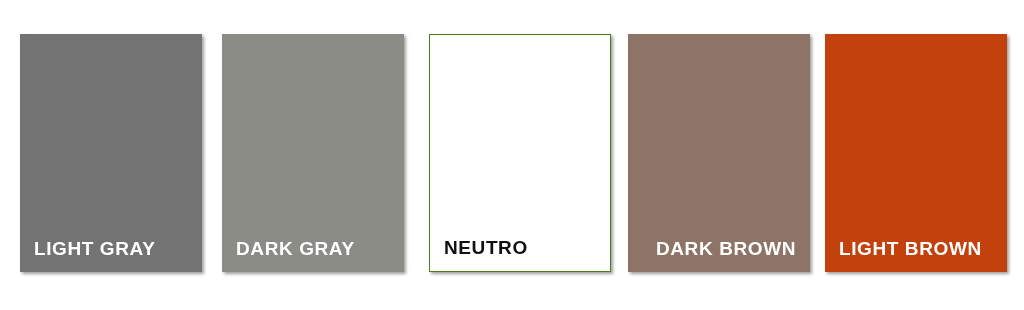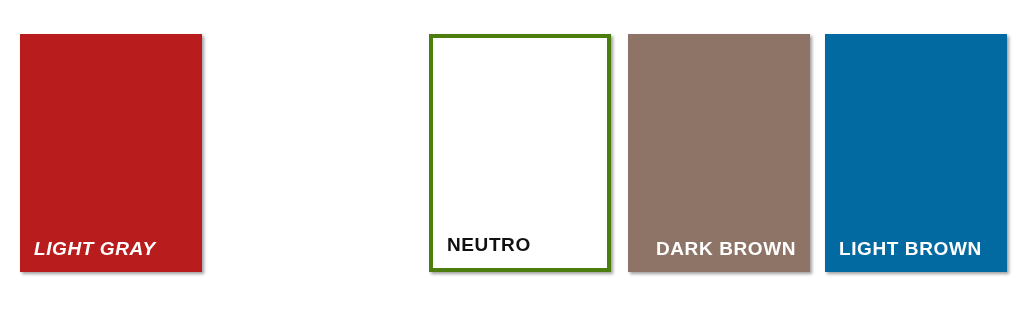--- a/index.html
+++ b/index.html
@@ -30,21 +30,21 @@
     box-sizing: border-box;
     display: flex;
     align-items: flex-end;
     justify-content: flex-start;
     
     box-shadow: 2px 2px 3px rgba(0, 0, 0, 0.38);
   }
 
   
   .swatch.is-outlined {
-    border: 4px solid #4d7c0f;
+    border: 1px solid #4d7c0f;
   }
 
   .swatch-label {
     display: block;
     padding: 0 0 14px 14px;
     font-family: "Liberation Sans", sans-serif;
     font-size: 19px;
     font-weight: bold;
     letter-spacing: 0.6px;
     line-height: 1;
@@ -56,30 +56,33 @@
   .pos-1 { left: 222px; }
   .pos-2 { left: 429px; }
   .pos-3 { left: 628px; }
   .pos-4 { left: 825px; }
 </style>
 </head>
 <body style="background-color: rgb(255, 255, 255);">
 
 <div class="swatch-board">
 
-  <div class="swatch pos-0" style="background-color: #b91c1c; font-style: italic;">
+  <div class="swatch pos-0" style="background-color: #737373;">
     <span class="swatch-label" style="color: rgb(255, 255, 255);">LIGHT GRAY</span>
   </div>
 
+  <div class="swatch pos-1" style="background-color: rgb(139, 140, 133);">
+    <span class="swatch-label" style="color: rgb(255, 255, 255);">DARK GRAY</span>
+  </div>
 
   <div class="swatch pos-2 is-outlined" style="background-color: rgb(255, 255, 255);">
     <span class="swatch-label" style="color: rgb(17, 17, 17);">NEUTRO</span>
   </div>
 
   <div class="swatch pos-3" style="background-color: rgb(141, 116, 103); justify-content: center;">
     <span class="swatch-label" style="color: rgb(255, 255, 255);">DARK BROWN</span>
   </div>
 
-  <div class="swatch pos-4" style="background-color: #0369a1;">
+  <div class="swatch pos-4" style="background-color: #c2410c;">
     <span class="swatch-label" style="color: rgb(255, 255, 255);">LIGHT BROWN</span>
   </div>
 
 </div>
 
 </body></html>

